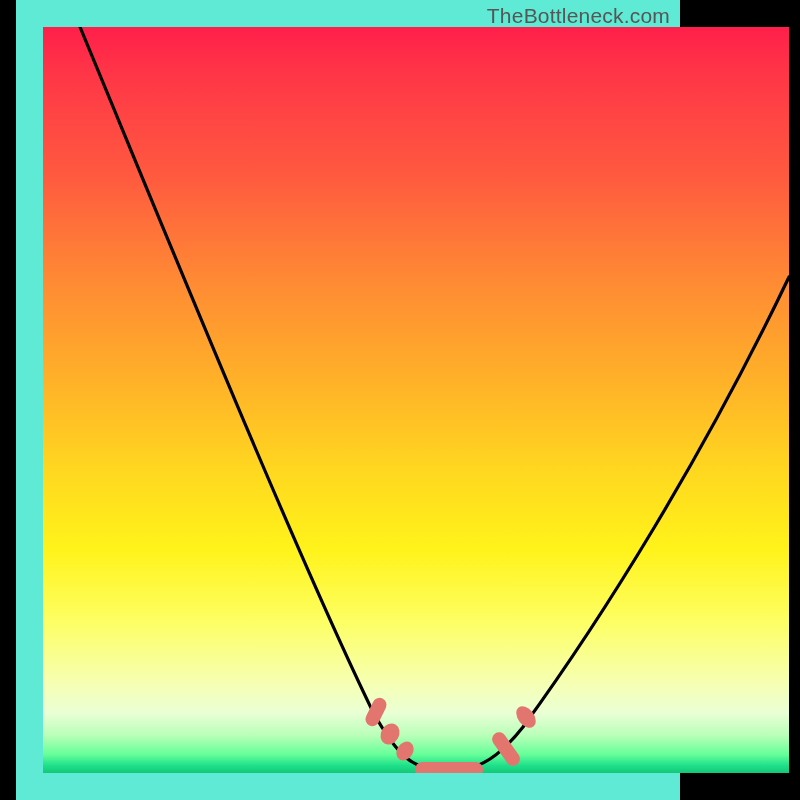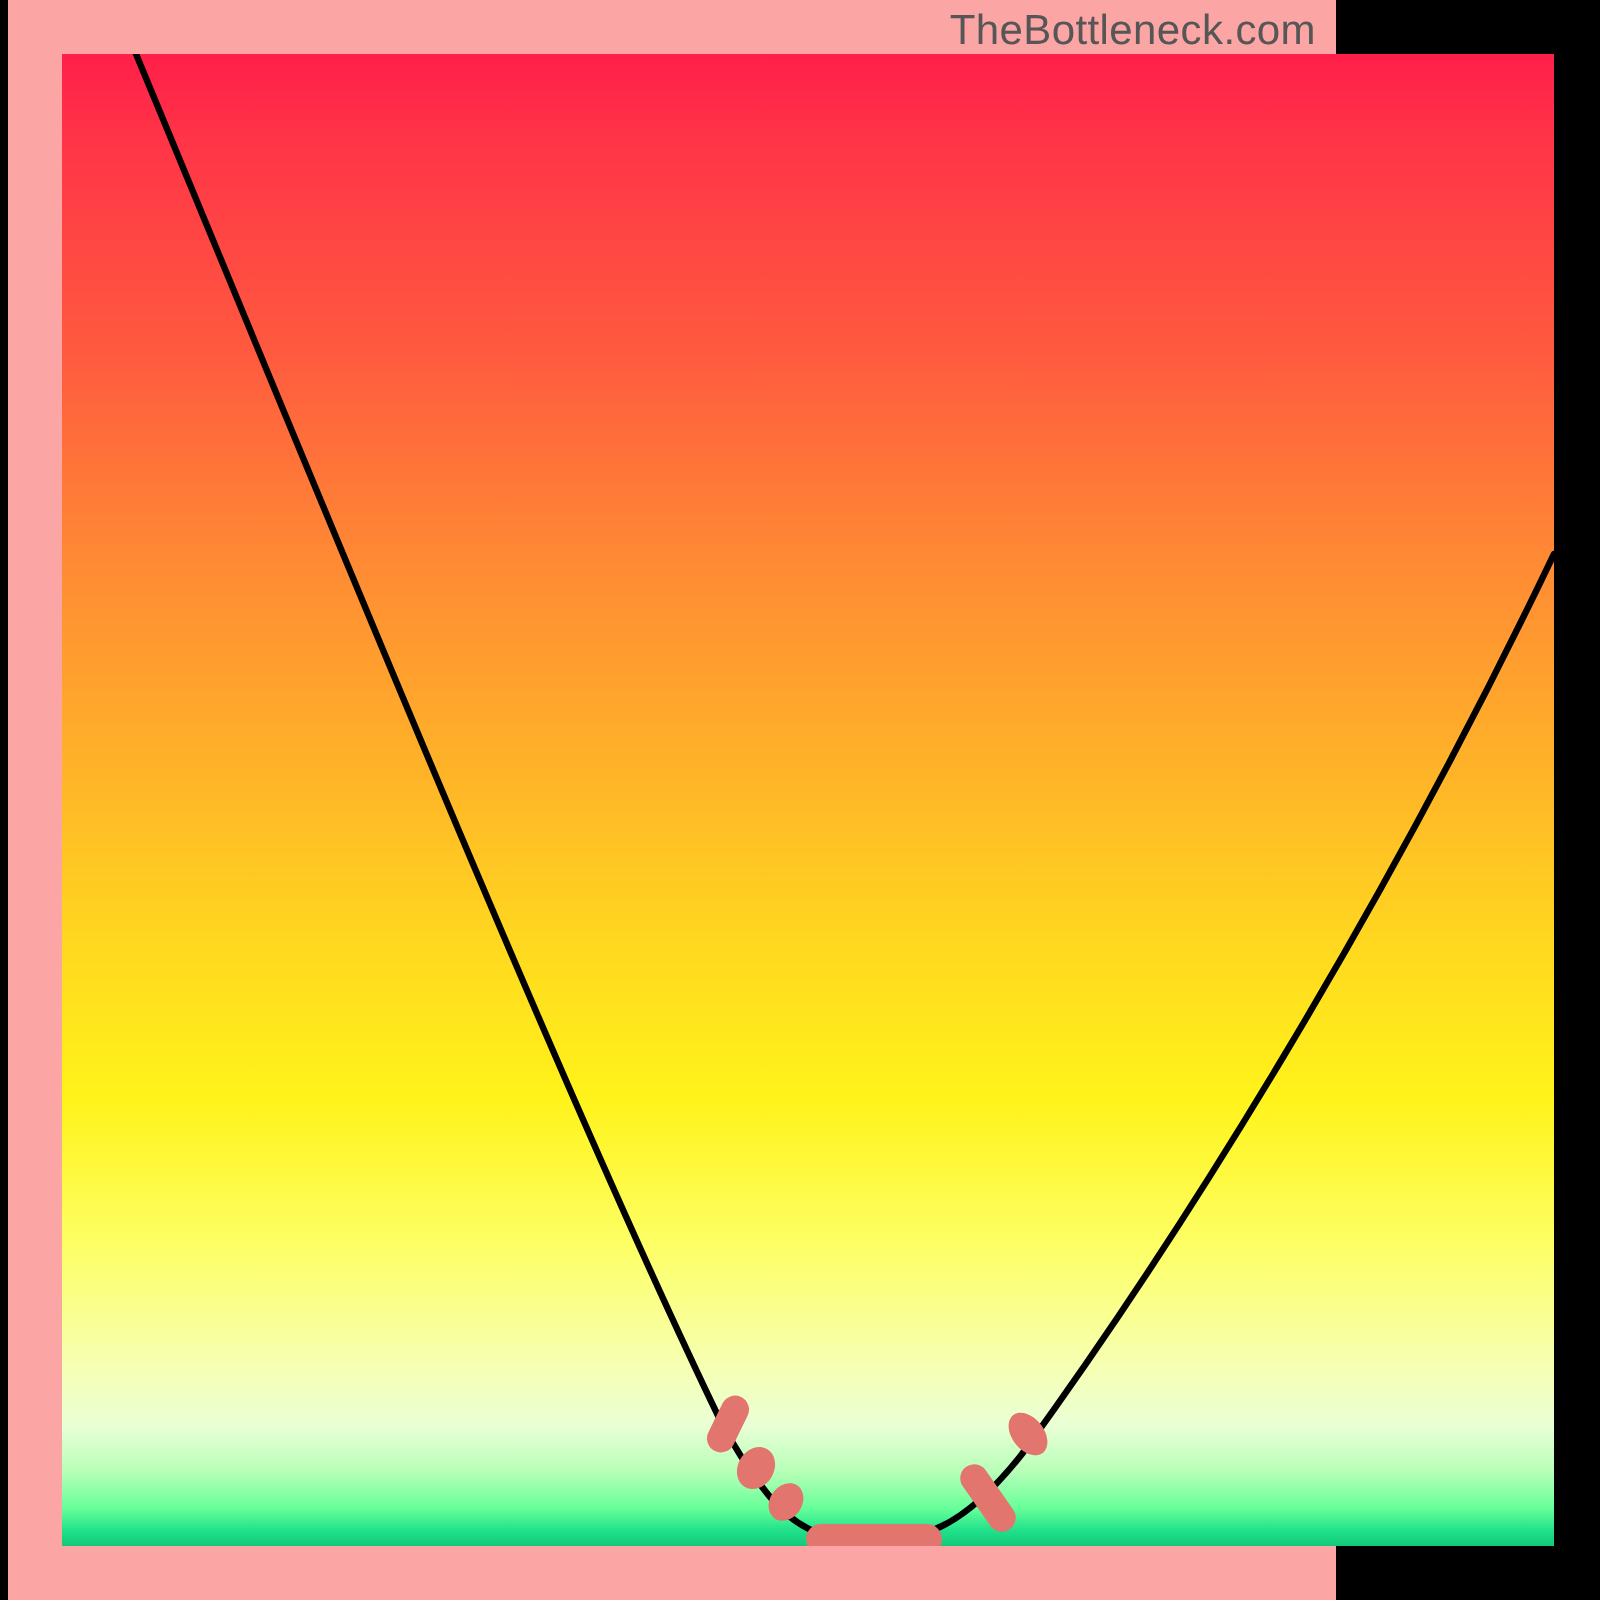--- a/index.html
+++ b/index.html
@@ -6,25 +6,25 @@
     margin: 0;
     padding: 0;
     width: 800px;
     height: 800px;
     background: #000;
     overflow: hidden;
     font-family: Arial, Helvetica, sans-serif;
   }
   .frame {
     position: absolute;
-    left: 4px;
+    left: 16px;
     top: 0;
     width: 664px;
     height: 800px;
-    background: #fca5a5;
+    background: #5eead4;
   }
   .plot-area {
     position: absolute;
     left: 27px;
     top: 27px;
     width: 746px;
     height: 746px;
     
     background: linear-gradient(
       to bottom,

